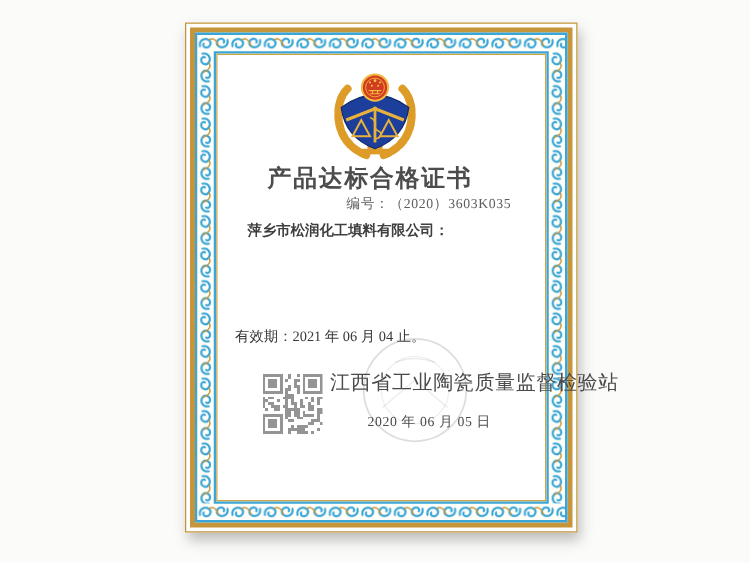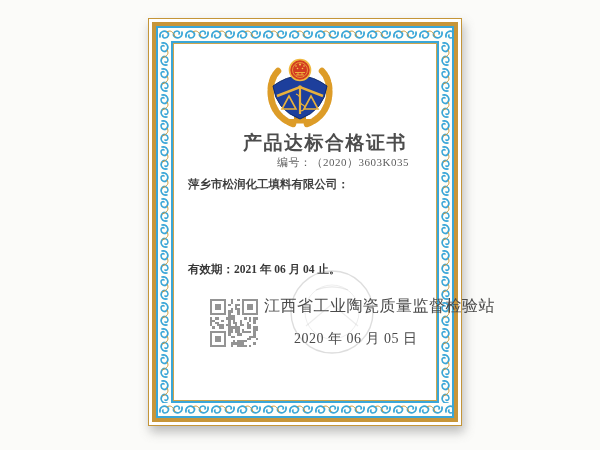--- a/index.html
+++ b/index.html
@@ -21,48 +21,48 @@
   .orn-top{left:0;right:0;top:0;height:13px;}
   .orn-bottom{left:0;right:0;bottom:0;height:13px;}
   .orn-left{left:0;top:13px;bottom:13px;width:13px;}
   .orn-right{right:0;top:13px;bottom:13px;width:13px;}
   .b-blue2{border:2px solid #3aa6d8;height:100%;box-sizing:border-box;}
   .b-goldthin{border:1px solid #cda44c;height:100%;box-sizing:border-box;background:#fff;}
   .content{position:relative;height:100%;box-sizing:border-box;}
   
   .emblem{position:absolute;left:89px;top:12px;width:74px;height:72px;}
   .title{
-    position:absolute;left:0;right:0;top:86px;text-align:center;
+    position:absolute;left:0;right:0;top:86px;
     font-size:19px;letter-spacing:1.5px;color:#4c4c4c;font-weight:600;white-space:nowrap;padding-left:40px;
   }
   .serial{
     position:absolute;right:27px;top:111px;font-size:11px;color:#5d5d5d;
     letter-spacing:.5px;white-space:nowrap;margin-left:24px;
   }
   .recipient{
-    position:absolute;left:14px;top:133px;font-size:11.5px;color:#3f3f3f;
+    position:absolute;left:24px;top:133px;font-size:11.5px;color:#3f3f3f;
     font-weight:600;white-space:nowrap;
   }
   .body-text{
     position:absolute;left:14px;top:150px;width:243px;
     font-size:11.5px;line-height:16.4px;color:#454545;
     text-align:justify;text-indent:2em;
   }
   .validity{
     position:absolute;left:14px;top:218px;font-size:11.5px;color:#383838;
-    font-weight:700;white-space:nowrap;
+    font-weight:400;white-space:nowrap;
   }
   .qr{position:absolute;left:36px;top:254px;width:48px;height:50px;}
   .stamp{position:absolute;left:112px;top:222px;width:92px;height:92px;pointer-events:none;}
   .issuer{
     position:absolute;left:90px;top:252px;font-size:16px;color:#4a4a4a;
     letter-spacing:.5px;white-space:nowrap;
   }
   .issue-date{
-    position:absolute;left:120px;top:286px;font-size:14px;color:#4a4a4a;
+    position:absolute;left:120px;top:286px;font-size:11px;color:#4a4a4a;
     letter-spacing:.5px;white-space:nowrap;text-align:right;
   }
   svg{display:block;}
   .defs-holder{position:absolute;width:0;height:0;overflow:hidden;}
 </style>
 </head>
 <body>
 
 <svg class="defs-holder" aria-hidden="true">
   <defs>

